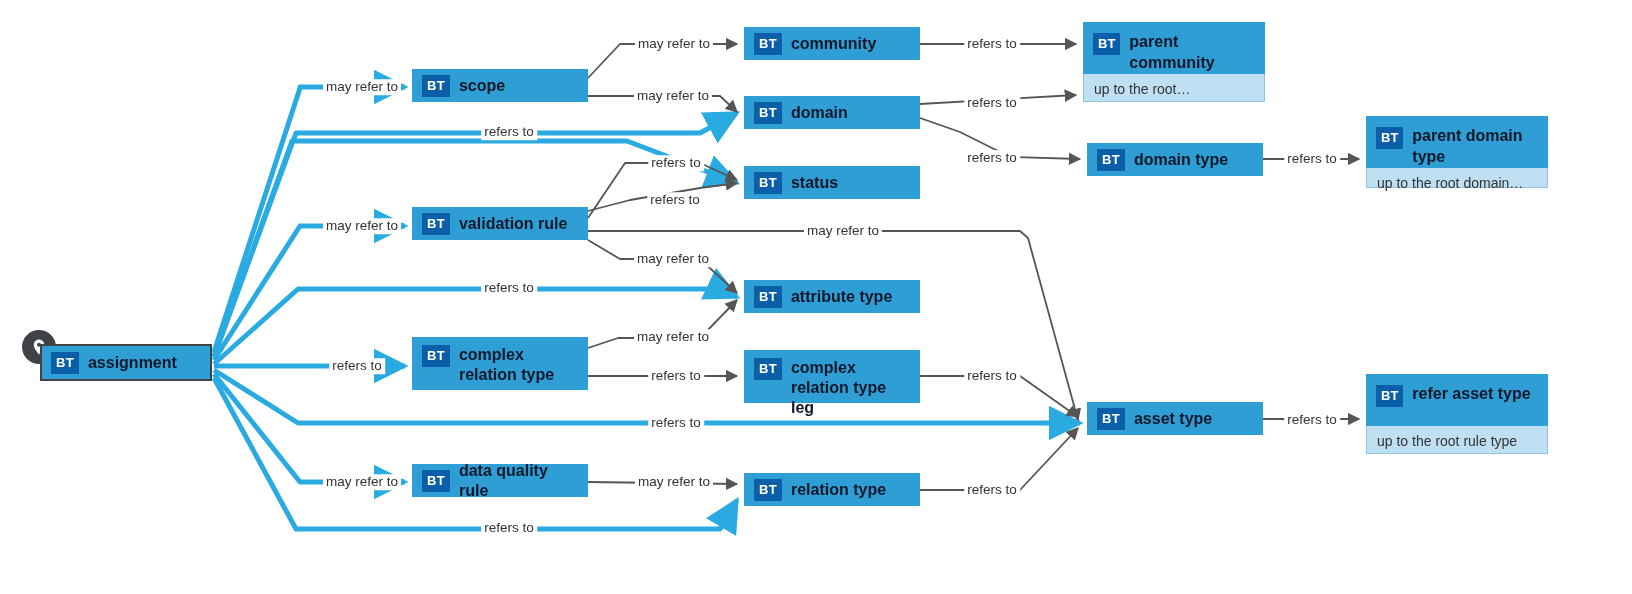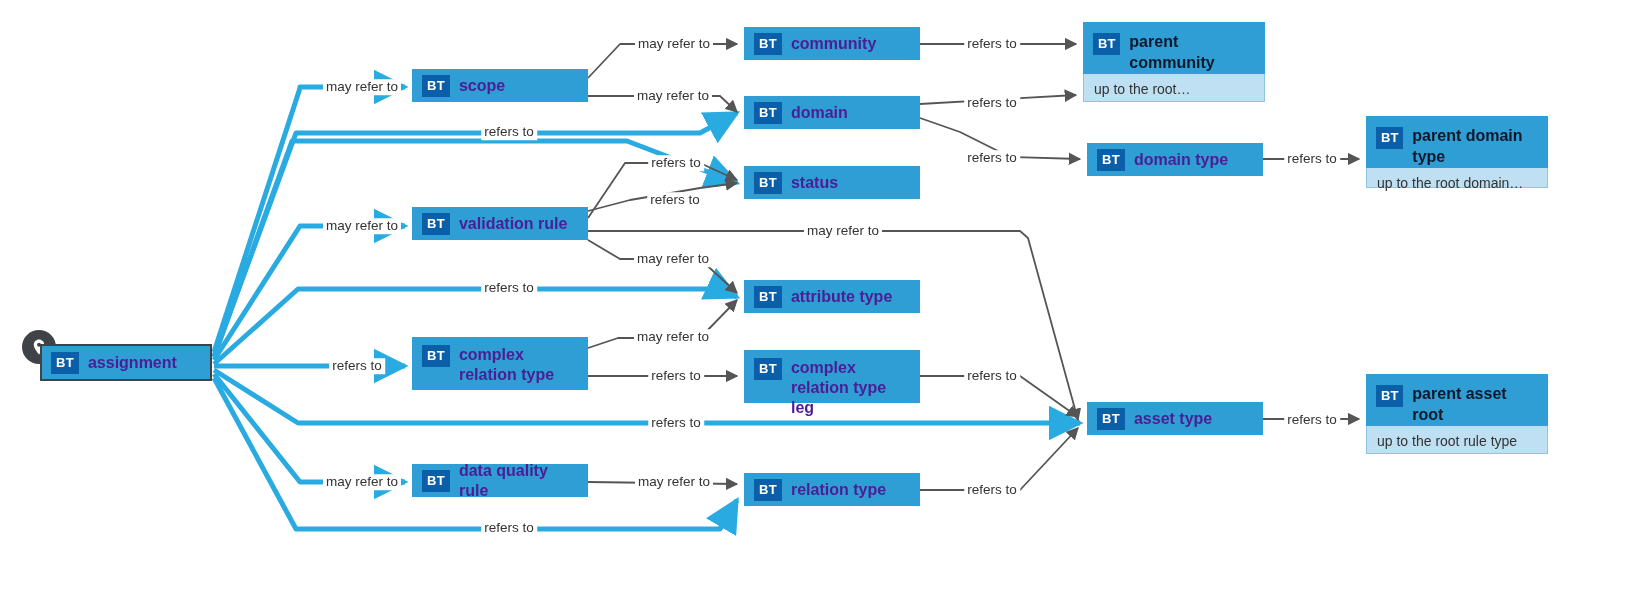--- a/index.html
+++ b/index.html
@@ -46,21 +46,21 @@
     background: #0b5fa8;
     color: #ffffff;
     font-size: 13px;
     font-weight: bold;
     line-height: 1;
     padding: 4px 5px 5px 5px;
     letter-spacing: 0.3px;
     margin-right: 9px;
   }
   .node .nlabel {
-    color: #4c1d95;
+    color: #0f172a;
     font-size: 16px;
     font-weight: bold;
     line-height: 1.25;
   }
   .node.root {
     border: 2px solid #3f4347;
     background: #2e9ed4;
     padding-left: 9px;
   }
   .stacked {
@@ -255,21 +255,21 @@
       <div class="head" style="height:52px;">
         <span class="bt">BT</span>
         <span class="nlabel">parent domain type</span>
       </div>
       <div class="foot" style="height:20px;">up to the root domain…</div>
     </div>
 
     <div class="stacked" style="left:1366px; top:374px; width:182px;">
       <div class="head" style="height:52px;">
         <span class="bt">BT</span>
-        <span class="nlabel">parent asset root</span>
+        <span class="nlabel">refer asset type</span>
       </div>
       <div class="foot" style="height:28px;">up to the root rule type</div>
     </div>
 
     <div class="elabel" style="left:362px; top:87px;">may refer to</div>
     <div class="elabel" style="left:509px; top:132px;">refers to</div>
     <div class="elabel" style="left:362px; top:226px;">may refer to</div>
     <div class="elabel" style="left:676px; top:163px;">refers to</div>
     <div class="elabel" style="left:509px; top:288px;">refers to</div>
     <div class="elabel" style="left:357px; top:366px;">refers to</div>

